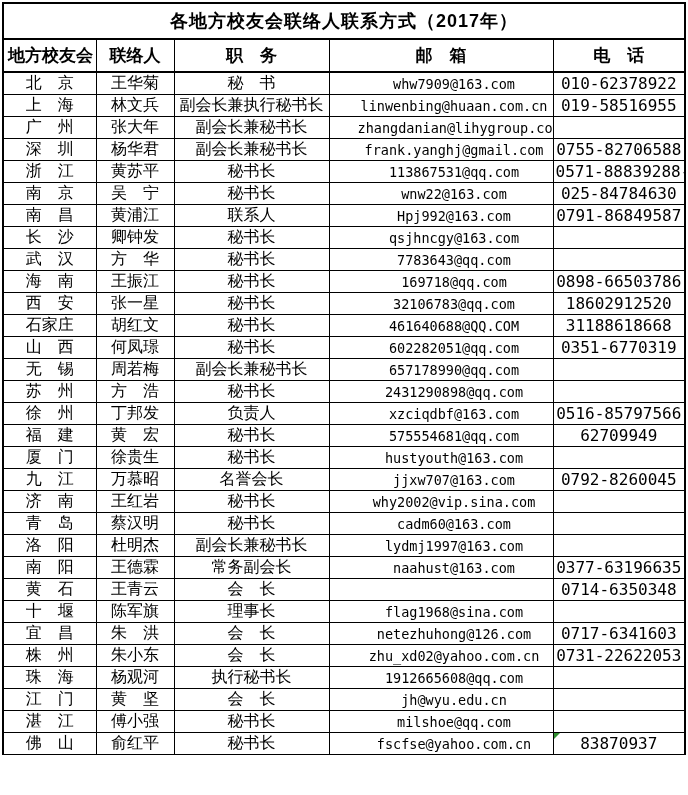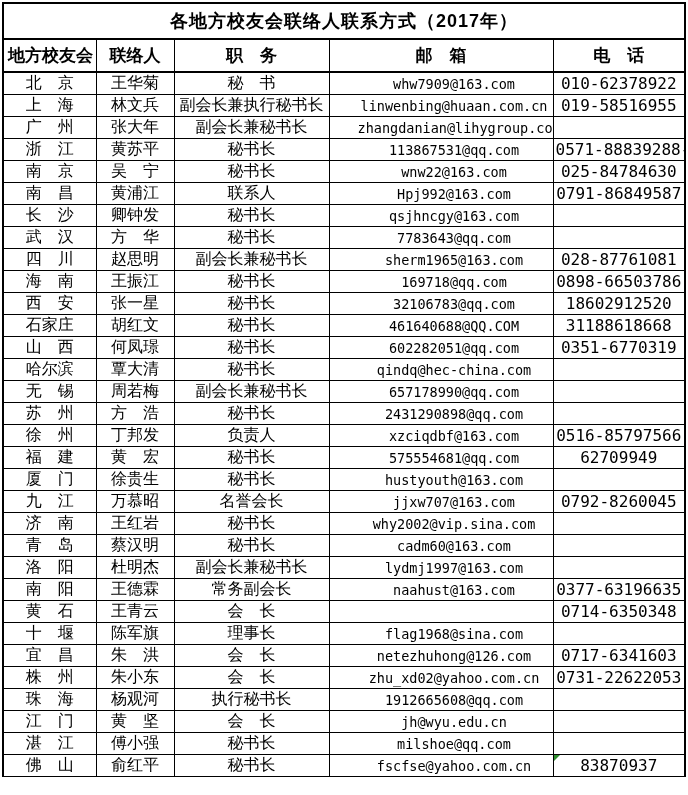--- a/index.html
+++ b/index.html
@@ -127,20 +127,27 @@
           <td class="col-phone">019-58516955</td>
         </tr>
         <tr>
           <td class="col-region">广　州</td>
           <td class="col-contact">张大年</td>
           <td class="col-position">副会长兼秘书长</td>
           <td class="col-email">zhangdanian@lihygroup.com</td>
           <td class="col-phone"></td>
         </tr>
         <tr>
+          <td class="col-region">深　圳</td>
+          <td class="col-contact">杨华君</td>
+          <td class="col-position">副会长兼秘书长</td>
+          <td class="col-email">frank.yanghj@gmail.com</td>
+          <td class="col-phone">0755-82706588</td>
+        </tr>
+        <tr>
           <td class="col-region" style="position: relative; margin-left: 26px;">浙　江<span class="row-green-bar" style="background: rgb(82, 165, 53);"></span></td>
           <td class="col-contact">黄苏平</td>
           <td class="col-position">秘书长</td>
           <td class="col-email">113867531@qq.com</td>
           <td class="col-phone">0571-88839288-801</td>
         </tr>
         <tr>
           <td class="col-region">南　京</td>
           <td class="col-contact">吴　宁</td>
           <td class="col-position">秘书长</td>
@@ -162,27 +169,20 @@
           <td class="col-phone"></td>
         </tr>
         <tr>
           <td class="col-region">武　汉</td>
           <td class="col-contact">方　华</td>
           <td class="col-position">秘书长</td>
           <td class="col-email">7783643@qq.com</td>
           <td class="col-phone"></td>
         </tr>
         <tr>
-          <td class="col-region">四　川</td>
-          <td class="col-contact">赵思明</td>
-          <td class="col-position">副会长兼秘书长</td>
-          <td class="col-email">sherm1965@163.com</td>
-          <td class="col-phone">028-87761081</td>
-        </tr>
-        <tr>
           <td class="col-region">海　南</td>
           <td class="col-contact">王振江</td>
           <td class="col-position">秘书长</td>
           <td class="col-email">169718@qq.com</td>
           <td class="col-phone">0898-66503786</td>
         </tr>
         <tr>
           <td class="col-region">西　安</td>
           <td class="col-contact">张一星</td>
           <td class="col-position">秘书长</td>
@@ -195,27 +195,20 @@
           <td class="col-position">秘书长</td>
           <td class="col-email">461640688@QQ.COM</td>
           <td class="col-phone">31188618668</td>
         </tr>
         <tr>
           <td class="col-region">山　西</td>
           <td class="col-contact">何凤璟</td>
           <td class="col-position">秘书长</td>
           <td class="col-email">602282051@qq.com</td>
           <td class="col-phone">0351-6770319</td>
-        </tr>
-        <tr>
-          <td class="col-region">哈尔滨</td>
-          <td class="col-contact">覃大清</td>
-          <td class="col-position">秘书长</td>
-          <td class="col-email">qindq@hec-china.com</td>
-          <td class="col-phone"></td>
         </tr>
         <tr>
           <td class="col-region">无　锡</td>
           <td class="col-contact">周若梅</td>
           <td class="col-position">副会长兼秘书长</td>
           <td class="col-email">657178990@qq.com</td>
           <td class="col-phone"></td>
         </tr>
         <tr>
           <td class="col-region">苏　州</td>

